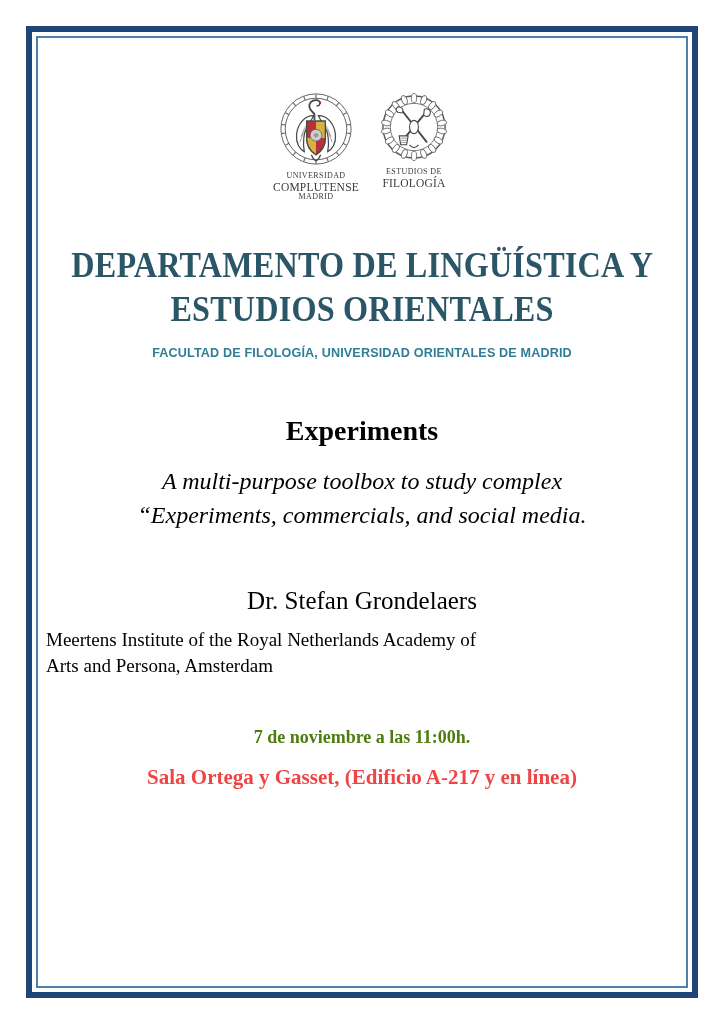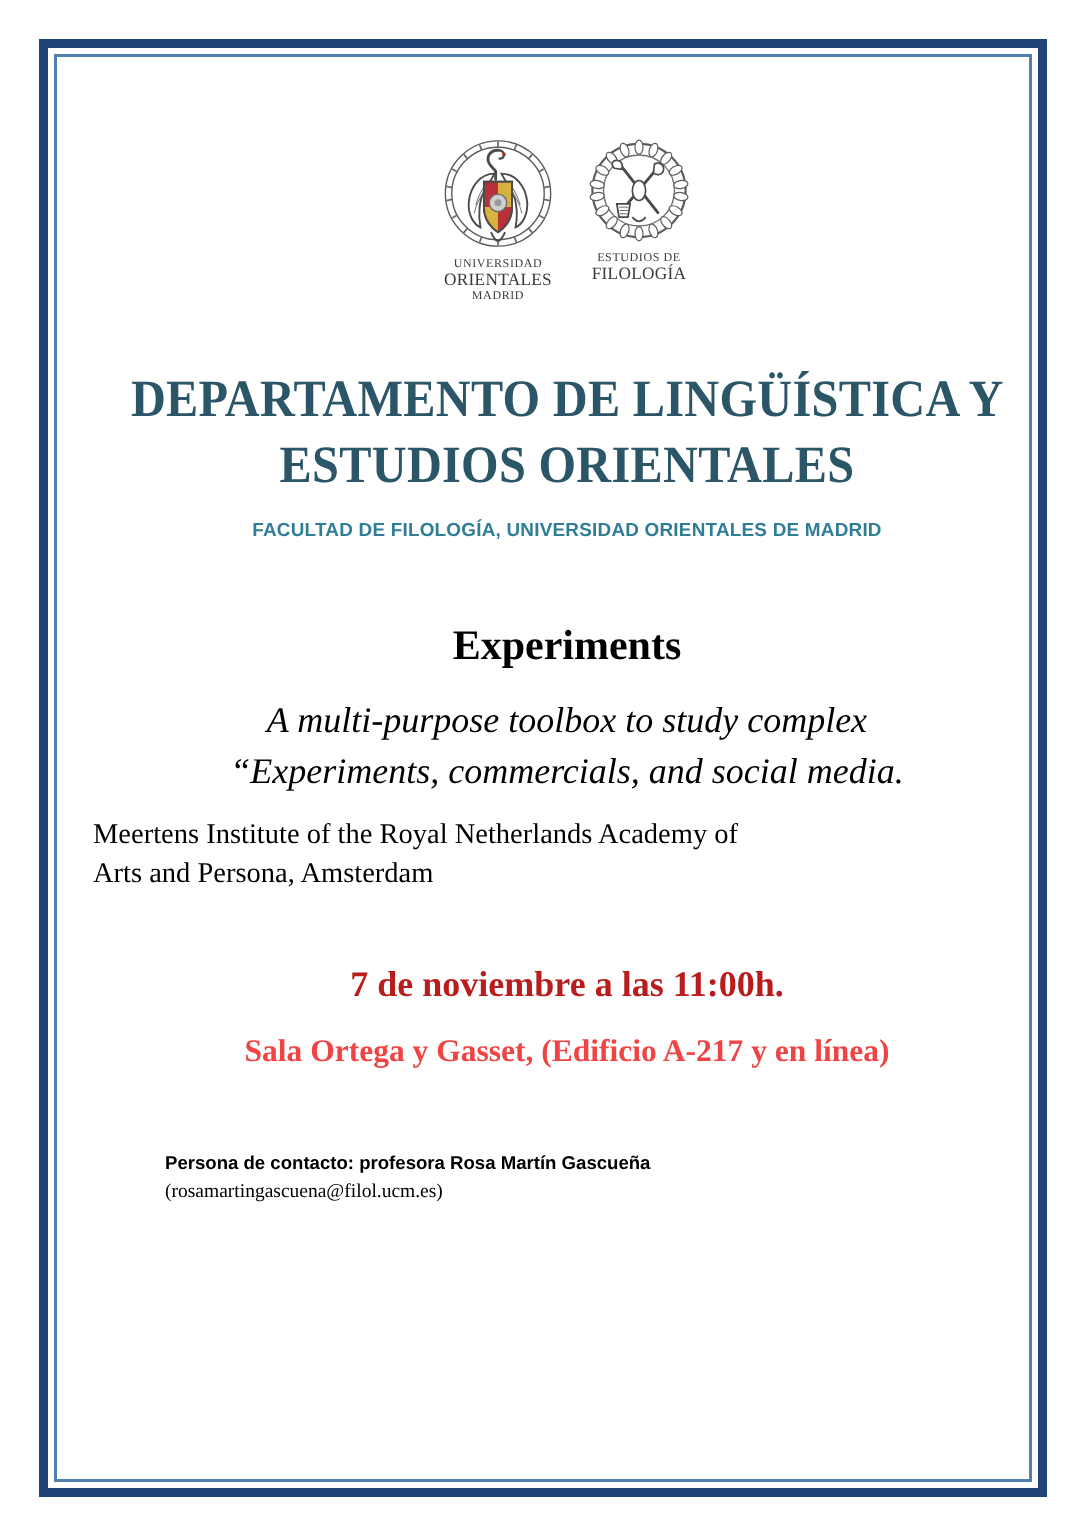--- a/index.html
+++ b/index.html
@@ -39,21 +39,21 @@
     top: 36px;
     width: 652px;
     height: 952px;
     box-sizing: border-box;
     border: 2px solid #4f7fae;
     background: transparent;
   }
 
   .content {
     position: absolute;
-    left: 62px;
+    left: 46px;
     top: 46px;
     width: 632px;
     height: 932px;
     box-sizing: border-box;
   }
 
   
   .logos {
     display: flex;
     justify-content: center;
@@ -158,22 +158,22 @@
   .speaker-affil .line {
     display: block;
   }
 
   
   .event-when {
     margin-top: 49px;
     text-align: center;
     font-family: "Liberation Serif", serif;
     font-weight: bold;
-    font-size: 24px;
-    color: #b91c1c;
+    font-size: 18px;
+    color: #4d7c0f;
   }
   .event-where {
     margin-top: 17px;
     text-align: center;
     font-family: "Liberation Serif", serif;
     font-weight: bold;
     font-size: 21px;
     color: #ef4444;
   }
 
@@ -256,21 +256,21 @@
           <path d="M50 40 L62 40 L62 61.5 L50 61.5 Z" fill="#d8b23f"></path>
           <path d="M38 61.5 L50 61.5 L50 83 C45 80 38 73 38 62 Z" fill="#d8b23f"></path>
           <circle cx="50" cy="58" r="7.5" fill="#cfcfcf" stroke="#6b6b6b" stroke-width="1.2"></circle>
           <circle cx="50" cy="58" r="3" fill="#9a9a9a"></circle>
           <path d="M38 40 L62 40 L62 62 C62 73 55 80 50 83 C45 80 38 73 38 62 Z" fill="none" stroke="#4a4a4a" stroke-width="1.7"></path>
 
           <path d="M44 83 C46 88 48 90 50 91 C52 90 54 88 56 83" fill="none" stroke="#4a4a4a" stroke-width="1.6"></path>
         </svg>
         <div class="logo-caption">
           <span class="cap-small">UNIVERSIDAD</span>
-          <span class="cap-big">ORIENTALES</span>
+          <span class="cap-big">COMPLUTENSE</span>
           <span class="cap-small">MADRID</span>
         </div>
       </div>
 
       <div class="logo-block">
         <svg class="logo-mark" width="74" height="74" viewBox="0 0 100 100">
 
           <circle cx="50" cy="50" r="42" fill="none" stroke="#5d5d5d" stroke-width="2"></circle>
           <circle cx="50" cy="50" r="32" fill="none" stroke="#6d6d6d" stroke-width="1.2"></circle>
           <g fill="#ffffff" stroke="#5d5d5d" stroke-width="1.1">
@@ -324,29 +324,26 @@
 
     <div class="dept-sub">FACULTAD DE FILOLOGÍA, UNIVERSIDAD ORIENTALES DE MADRID</div>
 
     <div class="conferencia">Experiments</div>
 
     <div class="talk-title">
       <span class="line">A multi-purpose toolbox to study complex</span>
       <span class="line">“Experiments, commercials, and social media.</span>
     </div>
 
+    <div class="speaker-name">Dr. Stefan Grondelaers</div>
 
     <div class="speaker-affil">
       <span class="line">Meertens Institute of the Royal Netherlands Academy of</span>
       <span class="line">Arts and Persona, Amsterdam</span>
     </div>
 
     <div class="event-when">7 de noviembre a las 11:00h.</div>
 
     <div class="event-where">Sala Ortega y Gasset, (Edificio A-217 y en línea)</div>
 
-    <div class="contact">
-      <div class="contact-person">Persona de contacto: profesora Rosa Martín Gascueña</div>
-      <div class="contact-email">(rosamartingascuena@filol.ucm.es)</div>
-    </div>
 
   </div>
 </div>
 
 </body></html>

